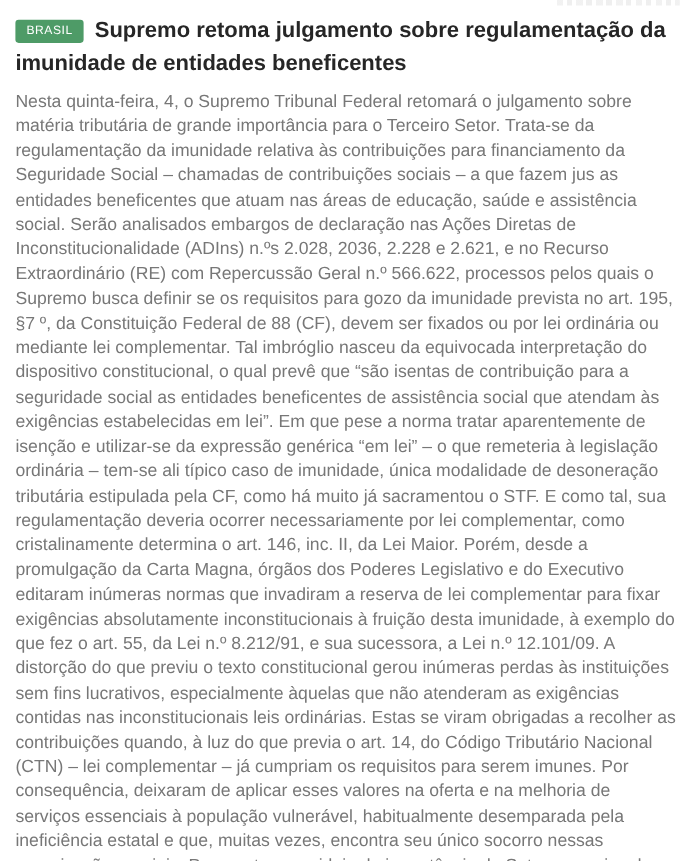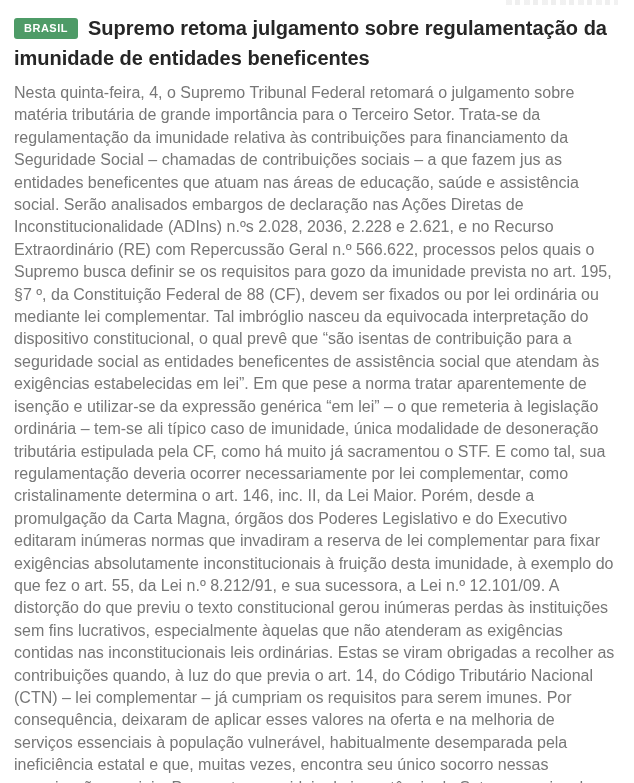--- a/index.html
+++ b/index.html
@@ -38,21 +38,21 @@
     line-height: 30px;
     font-weight: 700;
     color: var(--title-color);
     letter-spacing: 0;
   }
   .badge {
     display: inline-block;
     background: var(--badge-green);
     color: var(--badge-text);
     font-size: 11px;
-    font-weight: 700;
+    font-weight: 400;
     line-height: 13px;
     letter-spacing: .5px;
     padding: 4px 10px;
     border-radius: 3px;
     vertical-align: 3px;
     margin-right: 10px;
   }
   p.body-text {
     margin-top: 9px;
     max-width: 601px;

